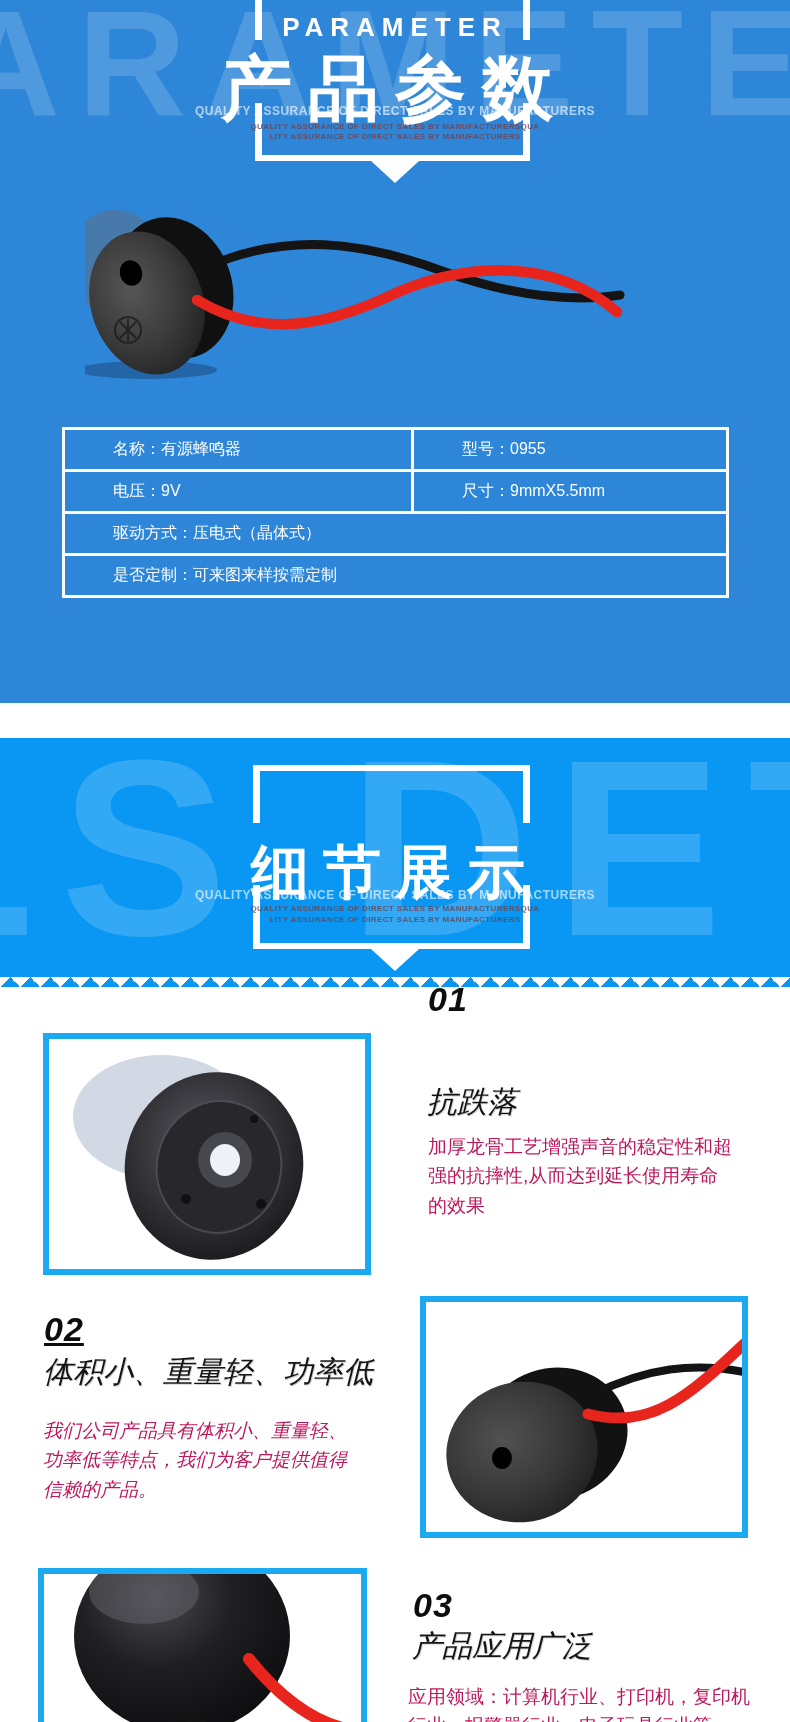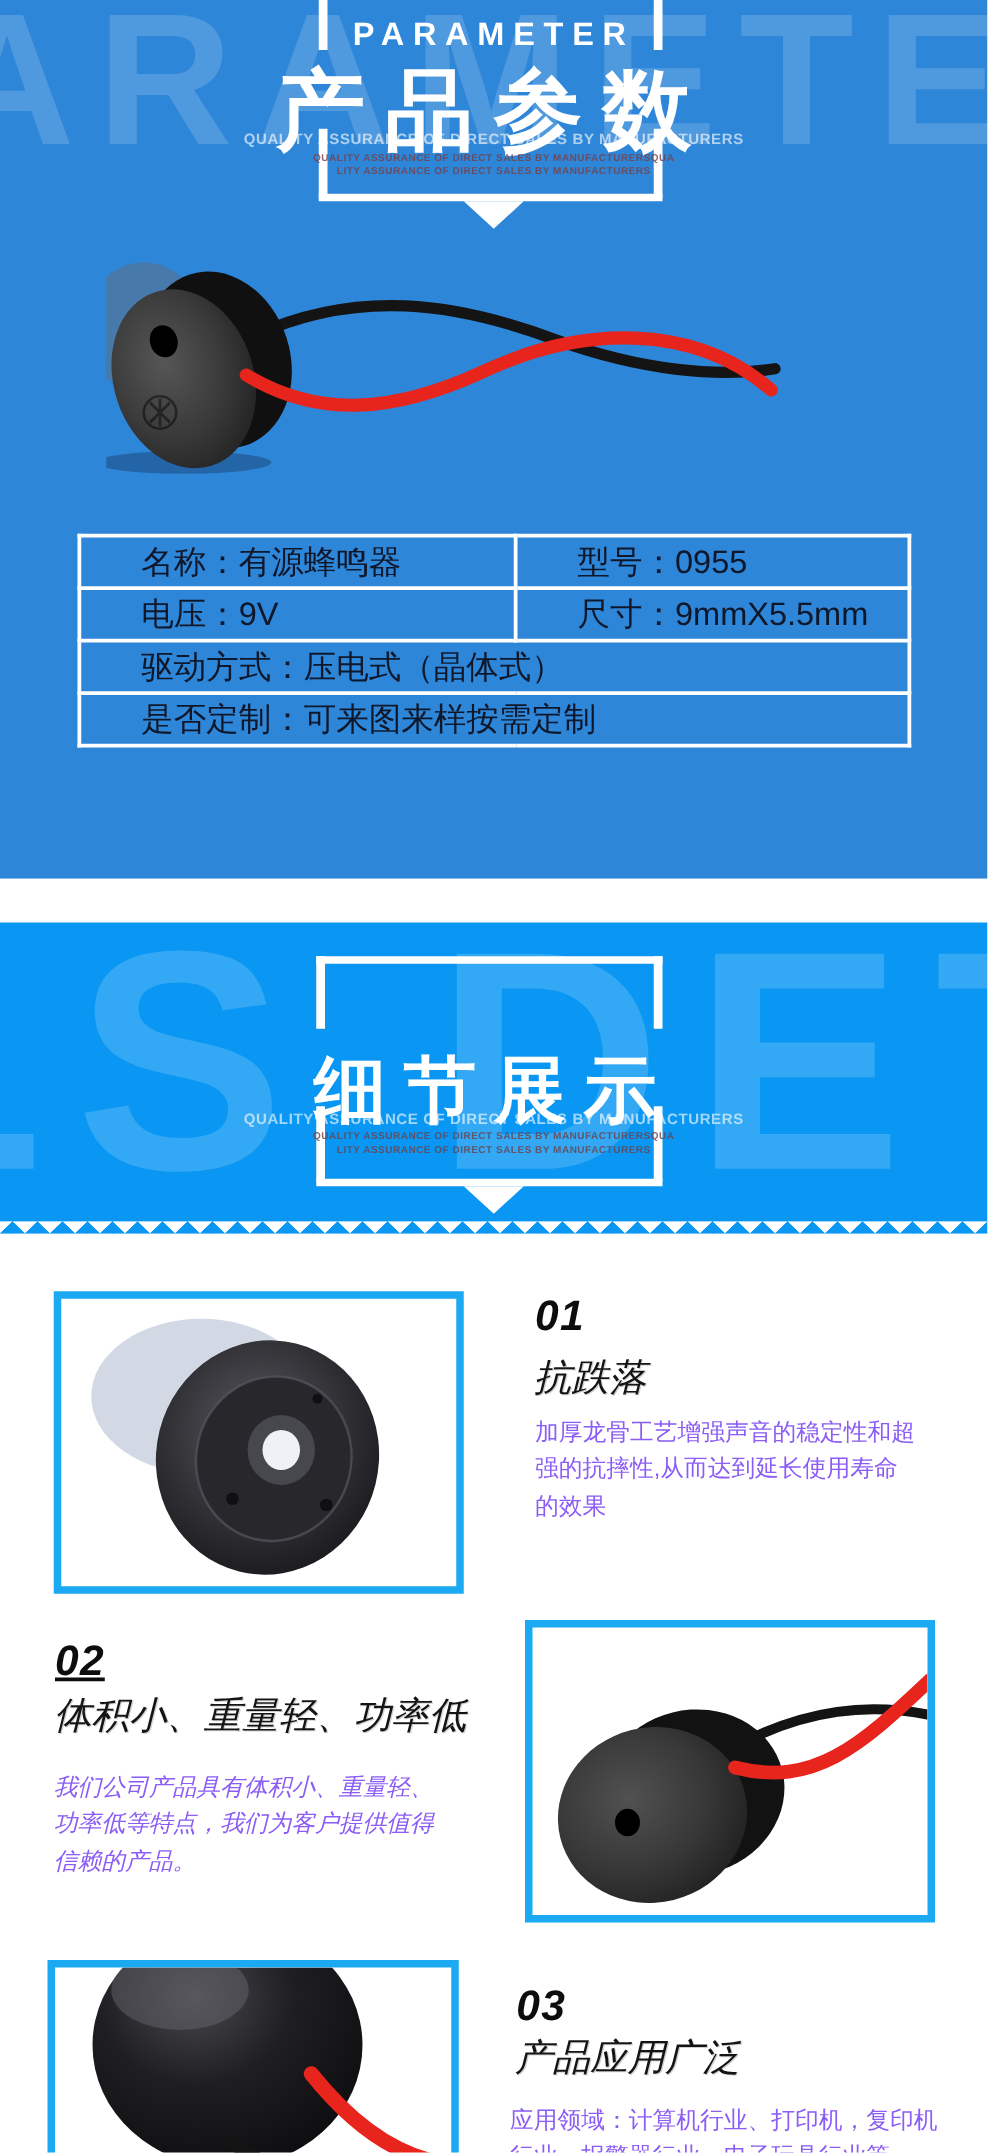--- a/index.html
+++ b/index.html
@@ -25,21 +25,21 @@
   .f1-vl-tl{left:255px;top:0;width:7px;height:40px;}
   .f1-vl-tr{left:523px;top:0;width:7px;height:40px;}
   .f1-vl-bl{left:255px;top:103px;width:7px;height:55px;}
   .f1-vl-br{left:523px;top:103px;width:7px;height:55px;}
   .f1-hl-b{left:255px;top:155px;width:275px;height:6px;}
   .f1-tri{left:371px;top:161px;}
   
   .photo1{position:absolute;left:85px;top:200px;width:570px;height:180px;}
   
   table.spec{position:absolute;left:62px;top:427px;width:667px;border-collapse:collapse;table-layout:fixed;}
-  table.spec td{border:3px solid #ffffff;height:39px;color:#0f172a;font-size:26px;padding:0 0 0 48px;white-space:nowrap;overflow:hidden;}
+  table.spec td{border:3px solid #ffffff;height:39px;color:#ffffff;font-size:16px;padding:0 0 0 48px;white-space:nowrap;overflow:hidden;}
   table.spec td.c1{width:298px;}
   
   .gap1{position:absolute;left:0;top:703px;width:790px;height:35px;background:#ffffff;}
   
   .sec2{position:absolute;left:0;top:738px;width:790px;height:239px;background:#0a97f3;overflow:hidden;}
   .wm2{top:-14px;font-size:250px;letter-spacing:26px;color:rgba(255,255,255,0.17);}
   .s2-en{top:49px;font-size:28px;font-weight:bold;letter-spacing:6px;}
   .s2-cn{top:96px;font-size:58px;font-weight:bold;letter-spacing:14px;}
   .s2-sub{top:150px;font-size:12px;font-weight:bold;letter-spacing:0.5px;color:rgba(255,255,255,0.62);}
   .s2-sm1{top:166px;font-size:8px;font-weight:bold;color:rgba(110,64,72,0.8);letter-spacing:0.4px;}
@@ -56,22 +56,22 @@
     background-image:conic-gradient(from 135deg at 50% 0%, #0a97f3 0 90deg, transparent 90deg);
     background-size:20px 10px;background-repeat:repeat-x;}
   
   .imgbox{position:absolute;background:#ffffff;border:6px solid #1ba9f1;box-sizing:border-box;overflow:hidden;}
   .box1{left:43px;top:1033px;width:328px;height:242px;}
   .box2{left:420px;top:1296px;width:328px;height:242px;}
   .box3{left:38px;top:1568px;width:329px;height:240px;}
   .imgbox svg{position:absolute;left:0;top:0;width:100%;height:100%;}
   .fnum{position:absolute;font-size:34px;font-weight:bold;font-style:italic;color:#0d0d0d;letter-spacing:1px;}
   .ftitle{position:absolute;font-size:30px;font-style:italic;color:#141414;text-shadow:1px 1px 0 rgba(0,0,0,0.18);}
-  .fpara{position:absolute;font-size:19px;line-height:1.55;color:#8b5cf6;}
-  .n1{left:428px;top:1034px;} .t1{left:427px;top:1082px;font-family:Liberation Serif, serif;} .p1{left:428px;top:1132px;width:304px;}
+  .fpara{position:absolute;font-size:19px;line-height:1.55;color:#be185d;}
+  .n1{left:428px;top:980px;} .t1{left:427px;top:1082px;font-family:Liberation Serif, serif;} .p1{left:428px;top:1132px;width:304px;}
   .n2{left:44px;top:1310px;text-decoration:underline;}  .t2{left:43px;top:1352px;}  .p2{left:43px;top:1416px;width:316px;font-style:italic;}
   .n3{left:413px;top:1586px;} .t3{left:412px;top:1626px;} .p3{left:408px;top:1682px;width:352px;}
 </style>
 </head>
 <body>
 
 <div class="sec1">
   <div class="wm wm1">PARAMETER</div>
 
   <div class="fbar f1-vl-tl"></div>

